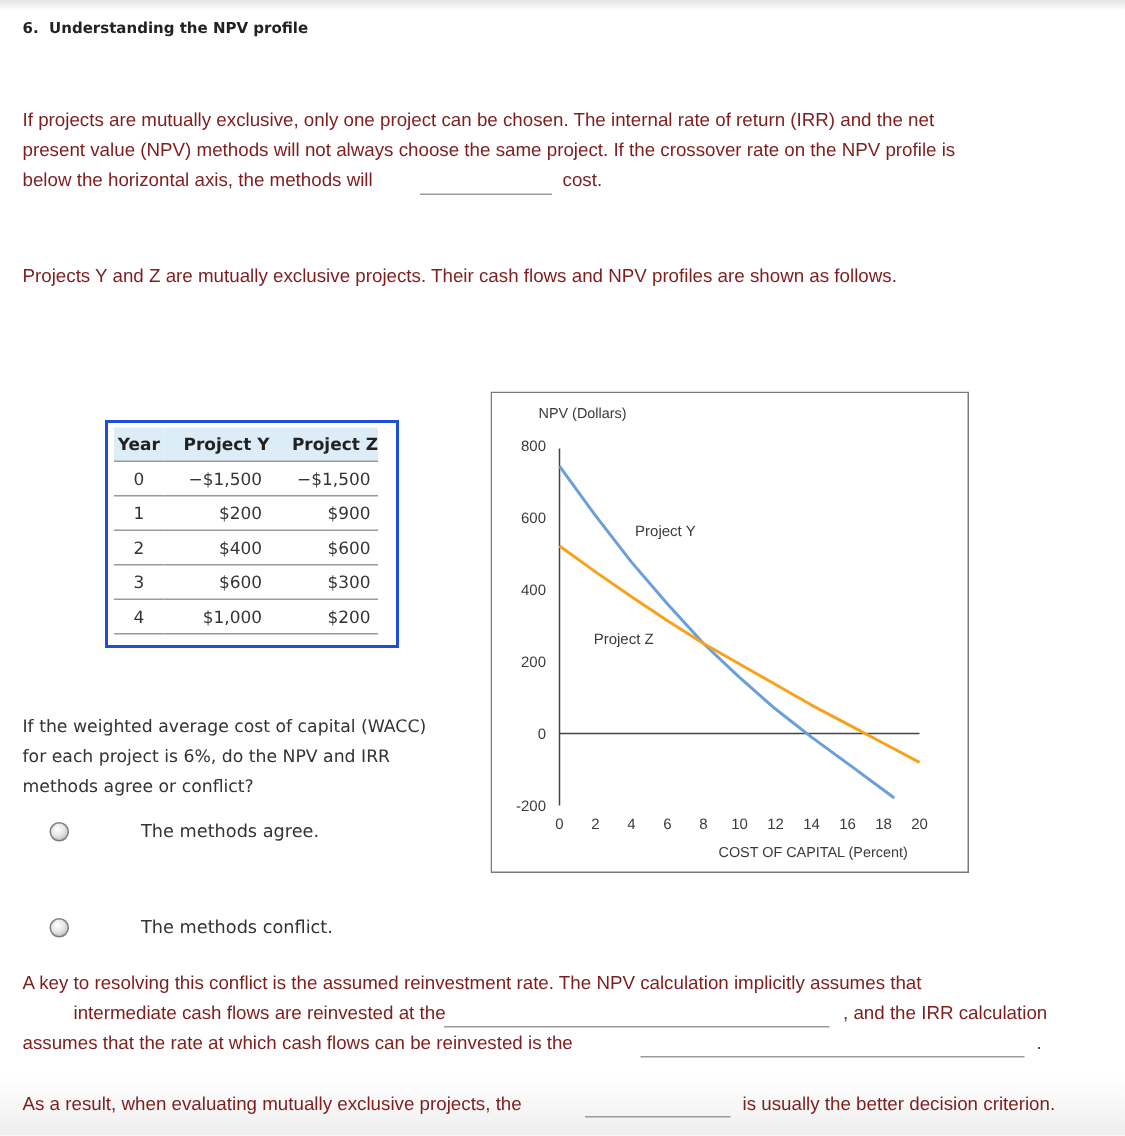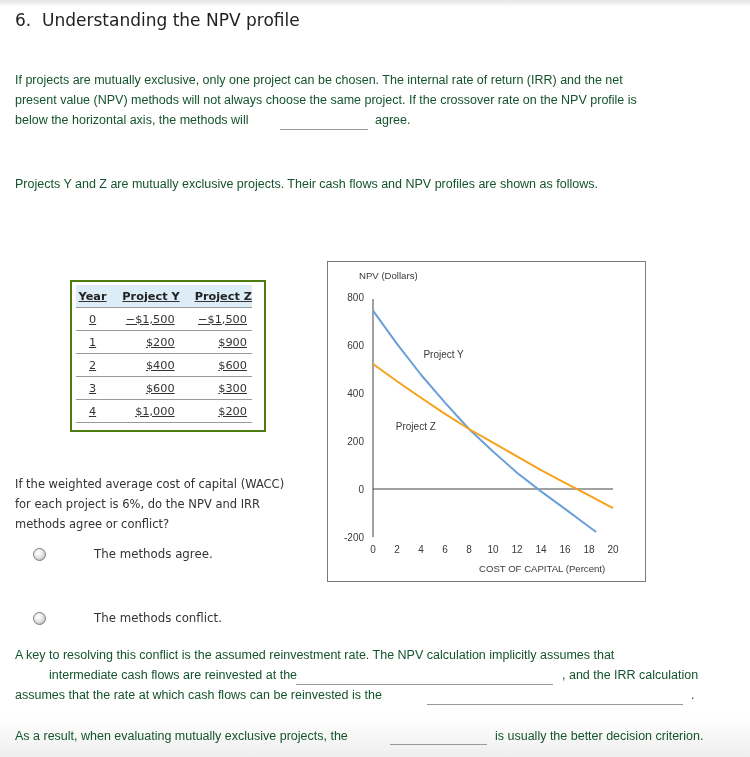--- a/index.html
+++ b/index.html
@@ -1,26 +1,26 @@
 <!DOCTYPE html>
 <html><head>
   <meta charset="utf-8">
   <style>
     html, body { margin: 0; padding: 0; background: #ffffff; }
     body { width: 750px; height: 757px; position: relative; overflow: hidden; color: #333333; }
     .abs { position: absolute; }
     .top-shade { left: 0; top: 0; width: 750px; height: 7px; background: linear-gradient(#e4e4e4, rgba(255,255,255,0)); }
     .bottom-shade { left: 0; top: 718px; width: 750px; height: 39px; background: linear-gradient(rgba(255,255,255,0), #eeeeee); }
-    .title { left: 15px; top: 11px; height: 18px; line-height: 18px; font-family: "DejaVu Sans", sans-serif; font-weight: normal; font-size: 17px; color: #222; white-space: pre; }
-    .pline { height: 20px; line-height: 20px; font-family: "Liberation Sans", sans-serif; font-size: 12.5px; color: #14532d; white-space: nowrap; }
+    .title { left: 15px; top: 11px; height: 18px; line-height: 18px; font-family: "DejaVu Sans", sans-serif; font-weight: bold; font-size: 10px; color: #222; white-space: pre; }
+    .pline { height: 20px; line-height: 20px; font-family: "Liberation Sans", sans-serif; font-size: 12.5px; color: #7f1d1d; white-space: nowrap; }
     .vline { height: 20px; line-height: 20px; font-family: "DejaVu Sans", sans-serif; font-size: 11.5px; color: #333; white-space: nowrap; }
     .blank { height: 19px; border-bottom: 1px solid #9a9a9a; cursor: pointer; font-family: "Liberation Sans", sans-serif; font-size: 12.5px; line-height: 19px; text-align: center; }
 
     
-    .cf-table-wrap { left: 70px; top: 280px; width: 184px; height: 145px; border: 2px solid #4d7c0f; padding: 3px 4px 0 4px; background: #fff; text-decoration: underline; }
+    .cf-table-wrap { left: 70px; top: 280px; width: 184px; height: 145px; border: 2px solid #1d4ed8; padding: 3px 4px 0 4px; background: #fff; }
     .cf-table { border-collapse: collapse; width: 176px; font-family: "DejaVu Sans", sans-serif; font-size: 11.3px; color: #333; }
     .cf-table th { background: #dcedf7; font-weight: bold; height: 22px; padding: 0; border-bottom: 1px solid #9a9a9a; color: #222; }
     .cf-table td { height: 22px; padding: 0; border-bottom: 1px solid #9a9a9a; }
     .c-year { width: 34px; text-align: center; }
     .c-y { width: 70px; text-align: right; }
     .c-z { width: 72px; text-align: right; }
     .cf-table td.c-y, .cf-table td.c-z { padding-right: 5px; }
     .cf-table th.c-y, .cf-table th.c-z { padding-right: 0; }
 
     
@@ -40,21 +40,21 @@
 
 <div class="abs top-shade"></div>
 <div class="abs bottom-shade"></div>
 
 <div class="abs title">6.  Understanding the NPV profile</div>
 
 <div class="abs pline" style="left:15px; top:70px;">If projects are mutually exclusive, only one project can be chosen. The internal rate of return (IRR) and the net</div>
 <div class="abs pline" style="left:15px; top:90px;">present value (NPV) methods will not always choose the same project. If the crossover rate on the NPV profile is</div>
 <div class="abs pline" style="left:15px; top:110px;">below the horizontal axis, the methods will</div>
 <div class="abs blank" style="left:280px; top:110px; width:88px;"></div>
-<div class="abs pline" style="left:375px; top:110px;">agree.</div>
+<div class="abs pline" style="left:375px; top:110px;">cost.</div>
 
 <div class="abs pline" style="left:15px; top:174px;">Projects Y and Z are mutually exclusive projects. Their cash flows and NPV profiles are shown as follows.</div>
 
 <div class="abs cf-table-wrap">
   <table class="cf-table">
     <thead>
       <tr>
         <th class="c-year">Year</th>
         <th class="c-y">Project Y</th>
         <th class="c-z">Project Z</th>

